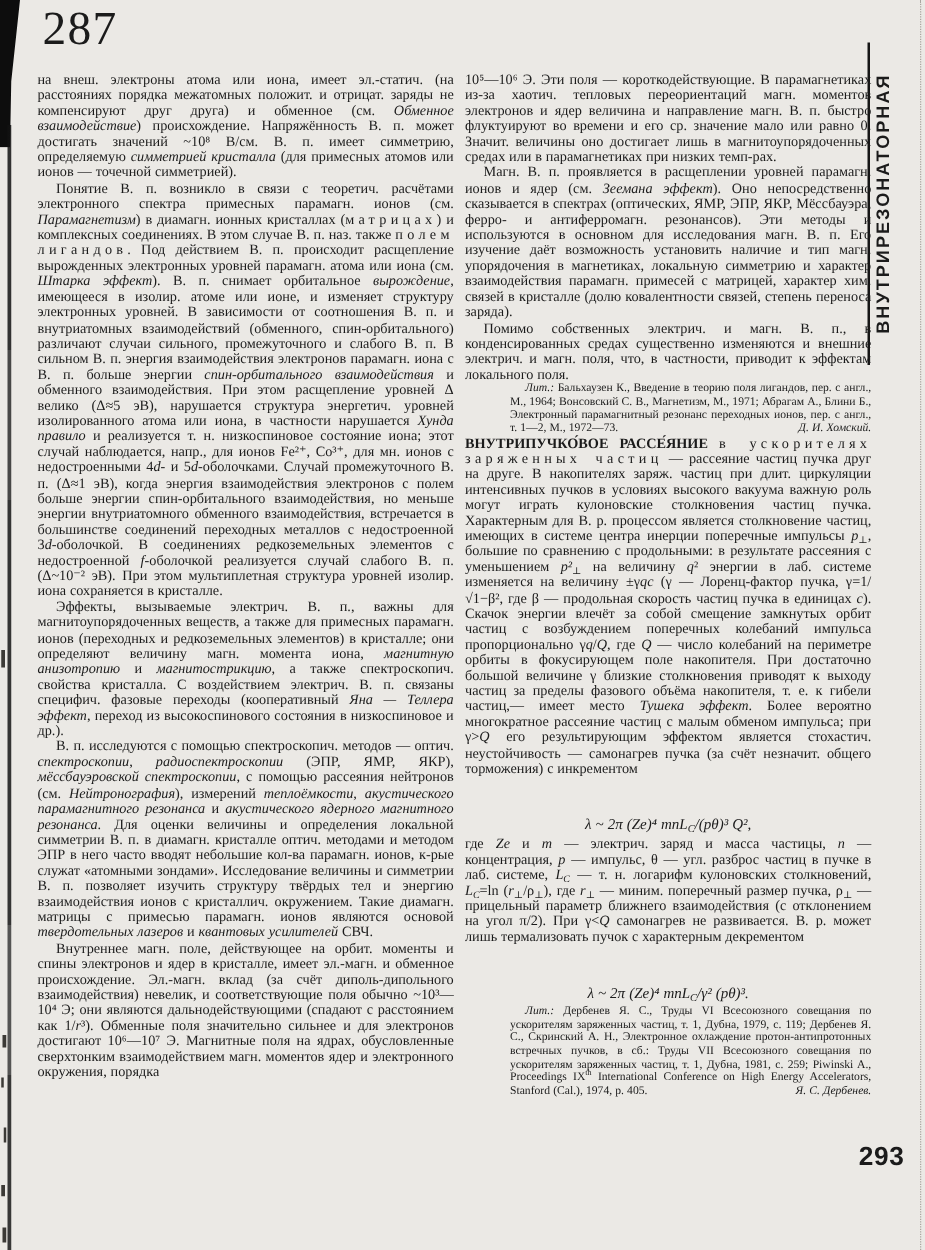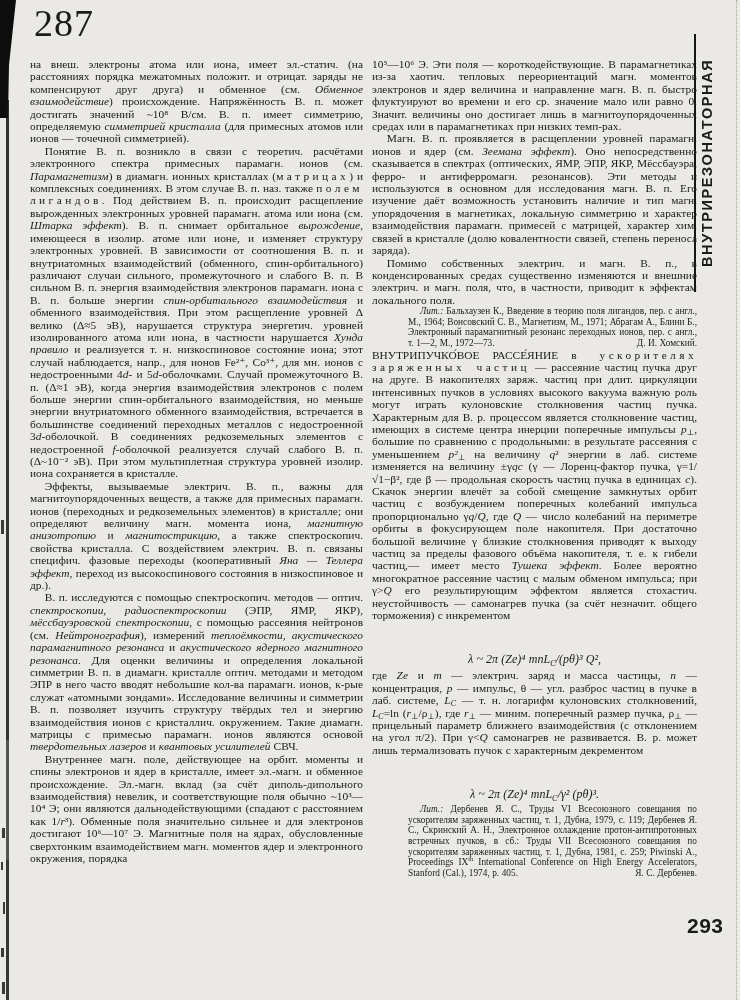--- a/index.html
+++ b/index.html
@@ -28,26 +28,26 @@
     font-size:14.5px;letter-spacing:1.6px;text-align:center;white-space:nowrap;}
   
   .col{position:absolute;top:58px;}
   .col-left{left:30px;width:333px;}
   .col-right{left:372px;width:325px;}
   p.para{margin:0;text-align:justify;font-size:11.4px;line-height:12.4px;
     word-spacing:.02em;}
   p.ind{text-indent:1.3em;}
   p.small{font-size:9.3px;line-height:10.6px;margin-left:36px;}
   p.formula{text-align:center;font-size:12px;line-height:15px;padding:3px 0 2px 0;text-indent:0;margin-top:28px;}
-  .b{font-weight:normal;}
+  .b{font-weight:bold;}
   .i{font-style:italic;}
   .sp{letter-spacing:.3em;word-spacing:.3em;}
   .sub{vertical-align:-0.3em;font-size:70%;line-height:0;}
   .sup{vertical-align:super;font-size:70%;line-height:0;}
-  .sig{float:right;}
+  .sig{float:right;font-style:italic;}
 </style>
 </head>
 <body>
 
 <div class="page">
 
   <div class="corner-wedge"></div>
   <div class="gutter-line"></div>
   <div class="speck" style="left:1px;top:520px;width:3px;height:14px;"></div>
   <div class="speck" style="left:2px;top:828px;width:3px;height:10px;"></div>

